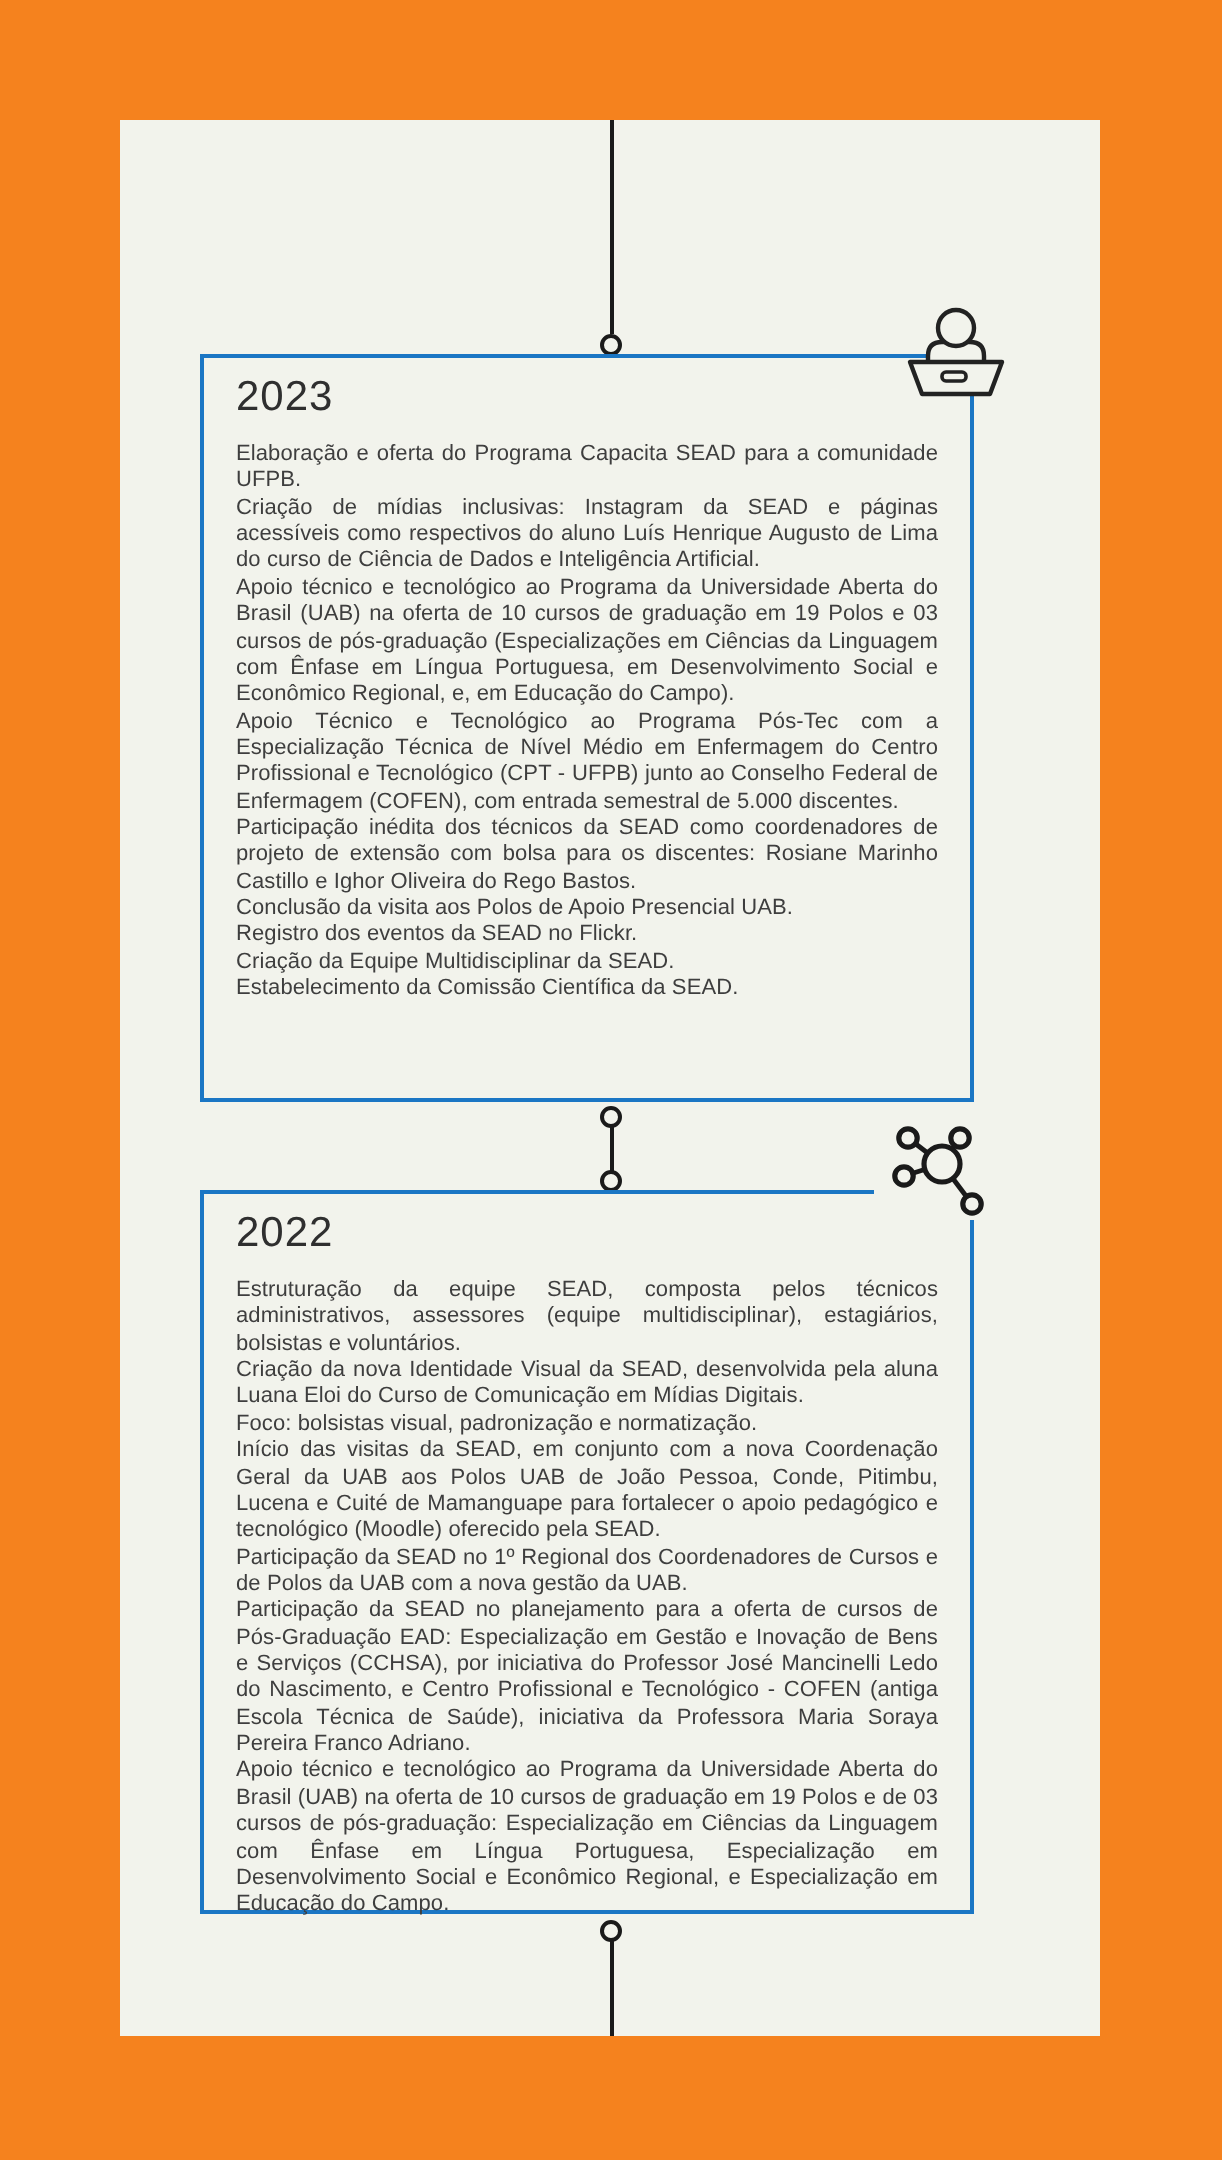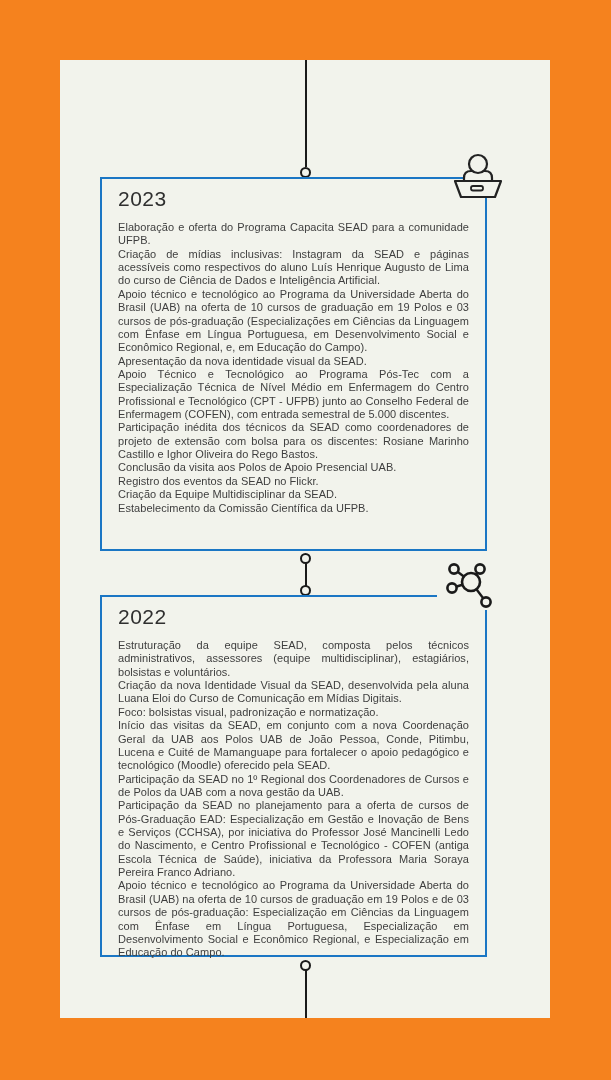--- a/index.html
+++ b/index.html
@@ -43,27 +43,26 @@
 
 <div class="tline" style="top:60px;height:107px;"></div>
 <div class="tnode" style="top:167px;"></div>
 
 <section class="year-box" style="top:177px;height:370px;">
   <h2 class="year">2023</h2>
   <div class="items">
     <p>Elaboração e oferta do Programa Capacita SEAD para a comunidade UFPB.</p>
     <p>Criação de mídias inclusivas: Instagram da SEAD e páginas acessíveis como respectivos do aluno Luís Henrique Augusto de Lima do curso de Ciência de Dados e Inteligência Artificial.</p>
     <p>Apoio técnico e tecnológico ao Programa da Universidade Aberta do Brasil (UAB) na oferta de 10 cursos de graduação em 19 Polos e 03 cursos de pós-graduação (Especializações em Ciências da Linguagem com Ênfase em Língua Portuguesa, em Desenvolvimento Social e Econômico Regional, e, em Educação do Campo).</p>
-    <p>Apresentação da nova identidade visual da SEAD.</p>
     <p>Apoio Técnico e Tecnológico ao Programa Pós-Tec com a Especialização Técnica de Nível Médio em Enfermagem do Centro Profissional e Tecnológico (CPT - UFPB) junto ao Conselho Federal de Enfermagem (COFEN), com entrada semestral de 5.000 discentes.</p>
     <p>Participação inédita dos técnicos da SEAD como coordenadores de projeto de extensão com bolsa para os discentes: Rosiane Marinho Castillo e Ighor Oliveira do Rego Bastos.</p>
     <p>Conclusão da visita aos Polos de Apoio Presencial UAB.</p>
     <p>Registro dos eventos da SEAD no Flickr.</p>
     <p>Criação da Equipe Multidisciplinar da SEAD.</p>
-    <p>Estabelecimento da Comissão Científica da UFPB.</p>
+    <p>Estabelecimento da Comissão Científica da SEAD.</p>
   </div>
 </section>
 
 <div class="icon-wrap" style="left:452px;top:150px;">
   <svg width="52" height="52" viewBox="0 0 52 52">
 
     <path d="M12 34 L12 28 Q12 21 19 21 L33 21 Q40 21 40 28 L40 34 Z" fill="#F2F3EC" stroke="#222" stroke-width="2.2"></path>
 
     <circle cx="26" cy="14" r="9" fill="#F2F3EC" stroke="#222" stroke-width="2.2"></circle>
 

